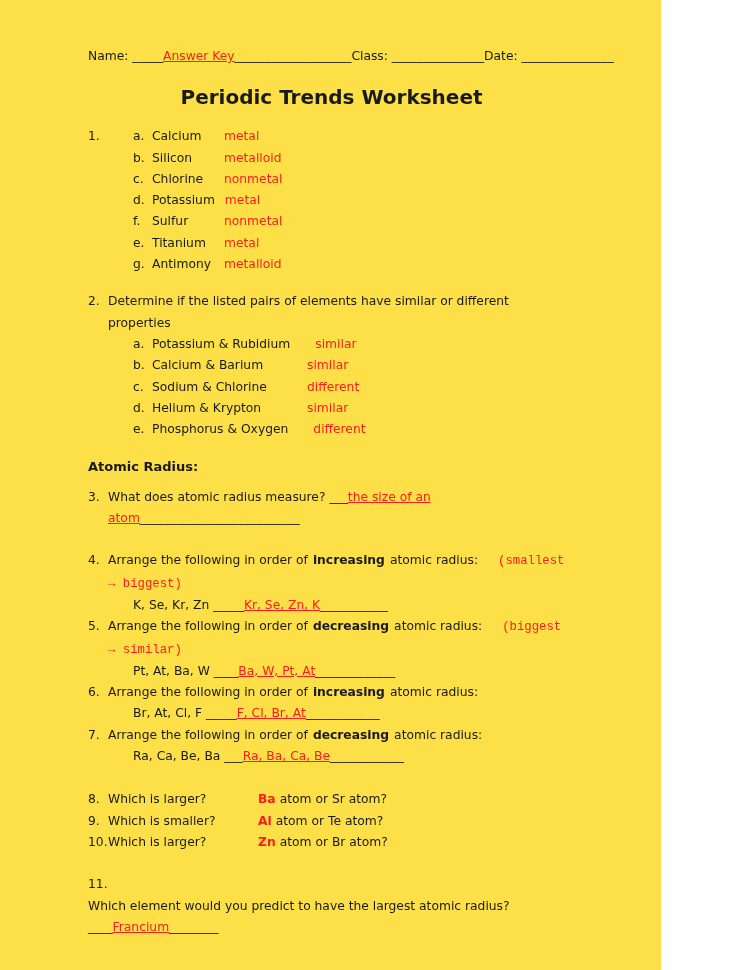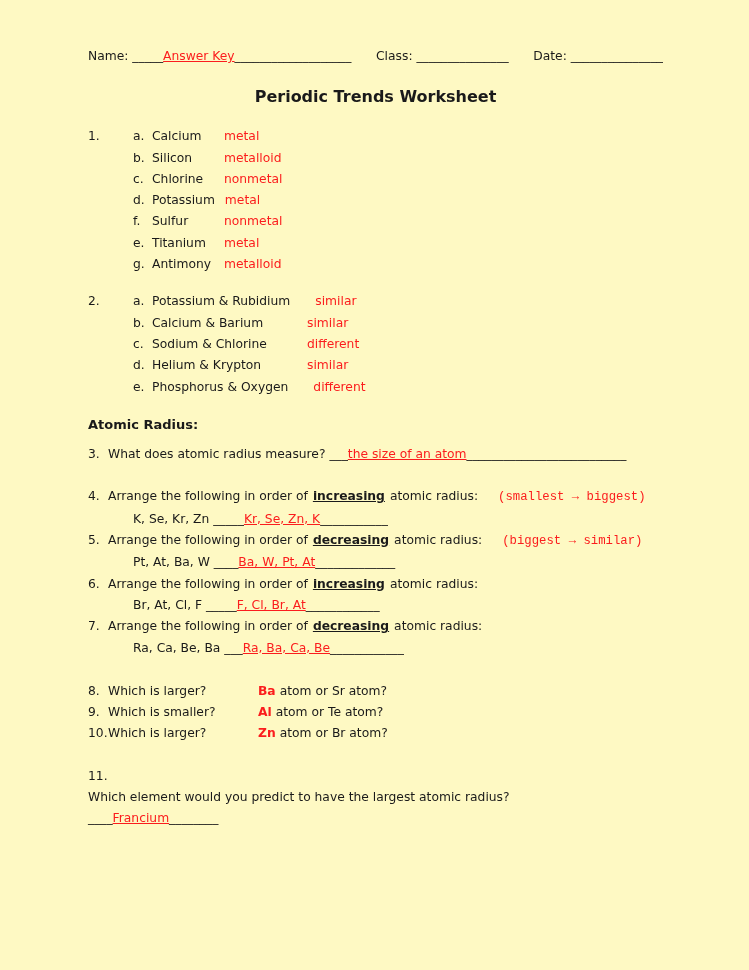--- a/index.html
+++ b/index.html
@@ -1,40 +1,40 @@
 <!DOCTYPE html>
 <html><head>
 <meta charset="utf-8">
 <style>
   html, body { margin: 0; padding: 0; background: #ffffff; }
   .page {
     position: relative;
-    width: 749px;
+    width: 661px;
     height: 970px;
     box-sizing: border-box;
     padding: 46px 86px 0 88px;
-    background: #fef9c3;
+    background: #fde047;
     font-family: "DejaVu Sans", "Liberation Sans", sans-serif;
     font-size: 12.3px;
     line-height: 21.3px;
     color: #1a1a1a;
     overflow: hidden;
   }
   .header-row {
     display: flex;
     justify-content: space-between;
     white-space: nowrap;
   }
   .blank { color: #1a1a1a; }
   .red-answer { color: #fb1d1d; text-decoration: underline; }
   .red-note { color: #fb1d1d; margin-left: 20px; font-family: Liberation Mono, monospace; }
   .red-bold { color: #fb1d1d; font-weight: bold; }
   .title {
     margin: 20px 0 0 0;
-    font-size: 16px;
+    font-size: 20px;
     font-weight: bold;
     text-align: center;
     line-height: 20px;
   }
   .q { display: flex; }
   .q .num { flex: 0 0 auto; min-width: 20px; }
   .q .qbody { flex: 1 1 auto; }
   .sublist { margin-left: 25px; }
   .subitem .letter { display: inline-block; min-width: 19px; }
   .el-name { display: inline-block; min-width: 62px; margin-right: 10px; }
@@ -43,21 +43,21 @@
   .q1 { margin-top: 19px; }
   .q2 { margin-top: 16px; }
   .section-heading {
     margin-top: 16px;
     font-size: 13px;
     font-weight: bold;
   }
   .q3 { margin-top: 9px; }
   .q4 { margin-top: 21px; }
   .answer-line { margin-left: 25px; }
-  .emph { font-weight: bold; text-decoration: underline; margin: 0 5px; }
+  .emph { font-weight: bold; margin: 0 5px; }
   .tail-text { }
   .q8-group { margin-top: 22px; }
   .q-label { display: inline-block; width: 150px; }
   .rest-text { margin-left: 4px; }
   .q11 { margin-top: 21px; flex-direction: column; }
 </style>
 </head>
 <body>
 
 <div class="page">
@@ -90,20 +90,21 @@
         <div class="subitem"><span class="letter">f.</span><span class="el-name">Sulfur</span><span class="inline-red">nonmetal</span></div>
         <div class="subitem"><span class="letter">e.</span><span class="el-name">Titanium</span><span class="inline-red">metal</span></div>
         <div class="subitem"><span class="letter">g.</span><span class="el-name">Antimony</span><span class="inline-red">metalloid</span></div>
       </div>
     </div>
   </div>
 
   <div class="q q2">
     <span class="num">2.</span>
     <div class="qbody">
+      <div>Determine if the listed pairs of elements have similar or different properties</div>
       <div class="sublist">
         <div class="subitem"><span class="letter">a.</span><span class="pair-name">Potassium &amp; Rubidium</span><span class="inline-red">similar</span></div>
         <div class="subitem"><span class="letter">b.</span><span class="pair-name">Calcium &amp; Barium</span><span class="inline-red">similar</span></div>
         <div class="subitem"><span class="letter">c.</span><span class="pair-name">Sodium &amp; Chlorine</span><span class="inline-red">different</span></div>
         <div class="subitem"><span class="letter">d.</span><span class="pair-name">Helium &amp; Krypton</span><span class="inline-red">similar</span></div>
         <div class="subitem"><span class="letter">e.</span><span class="pair-name">Phosphorus &amp; Oxygen</span><span class="inline-red">different</span></div>
       </div>
     </div>
   </div>
 

